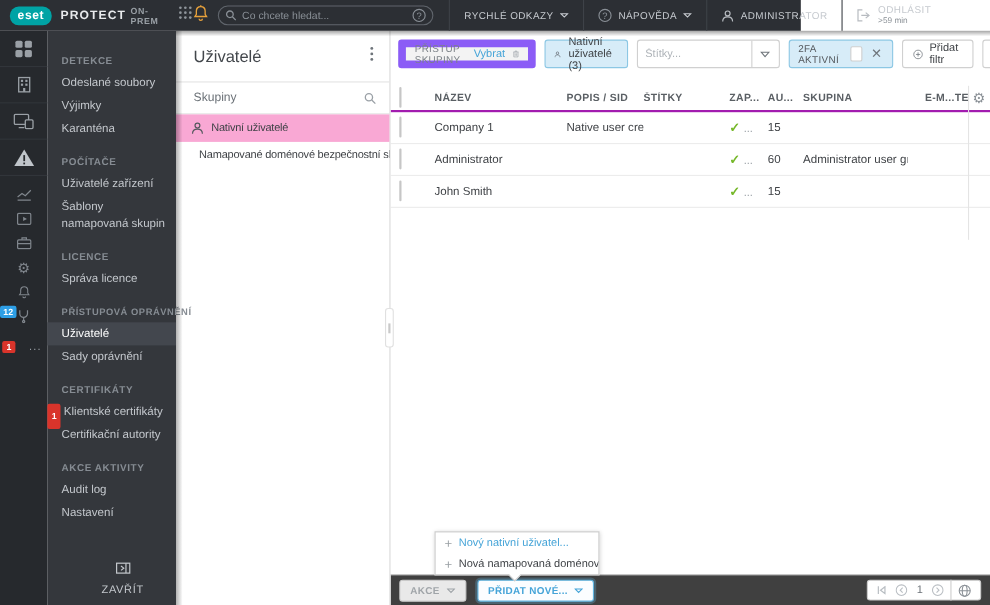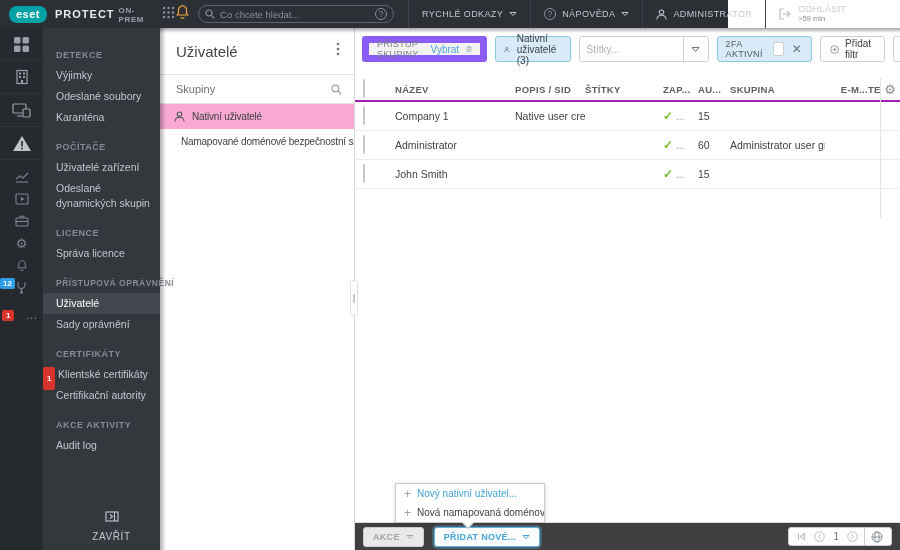--- a/index.html
+++ b/index.html
@@ -265,45 +265,46 @@
   </div>
   <div class="rail-more">
     <span class="badge-red">1</span>
     <span class="dots">...</span>
     <span class="chev">❯</span>
   </div>
 </div>
 
 <div class="menu">
   <div class="menu-sec-title">DETEKCE</div>
+  <div class="menu-item">Odeslané soubory</div>
   <div class="menu-item">Výjimky</div>
-  <div class="menu-item">Odeslané soubory</div>
   <div class="menu-item">Karanténa</div>
 
   <div class="menu-sec-title">POČÍTAČE</div>
   <div class="menu-item">Uživatelé zařízení</div>
-  <div class="menu-item wrap">Odeslané dynamických skupin</div>
+  <div class="menu-item wrap">Šablony namapovaná skupin</div>
 
   <div class="menu-sec-title">LICENCE</div>
   <div class="menu-item">Správa licence</div>
 
   <div class="menu-sec-title" style="font-size:8.5px;">PŘÍSTUPOVÁ OPRÁVNĚNÍ</div>
   <div class="menu-item selected">Uživatelé</div>
   <div class="menu-item">Sady oprávnění</div>
 
   <div class="menu-sec-title">CERTIFIKÁTY</div>
   <div class="menu-item badged">
     <span class="badge-red item-badge">1</span>
     <span>Klientské certifikáty</span>
   </div>
   <div class="menu-item">Certifikační autority</div>
 
   <div class="menu-sec-title">AKCE AKTIVITY</div>
   <div class="menu-item">Audit log</div>
 
+  <div class="menu-item">Nastavení</div>
 
   <div class="menu-close">
     <svg width="14" height="11" viewBox="0 0 14 11" fill="none" stroke="#c3c7cc" stroke-width="1.1">
         <rect x="1" y="1" width="12" height="9"></rect>
         <path d="M5 3.5 L7.5 5.5 L5 7.5"></path>
         <line x1="9.5" y1="1" x2="9.5" y2="10"></line>
       </svg>
     <span>ZAVŘÍT</span>
   </div>
 </div>

